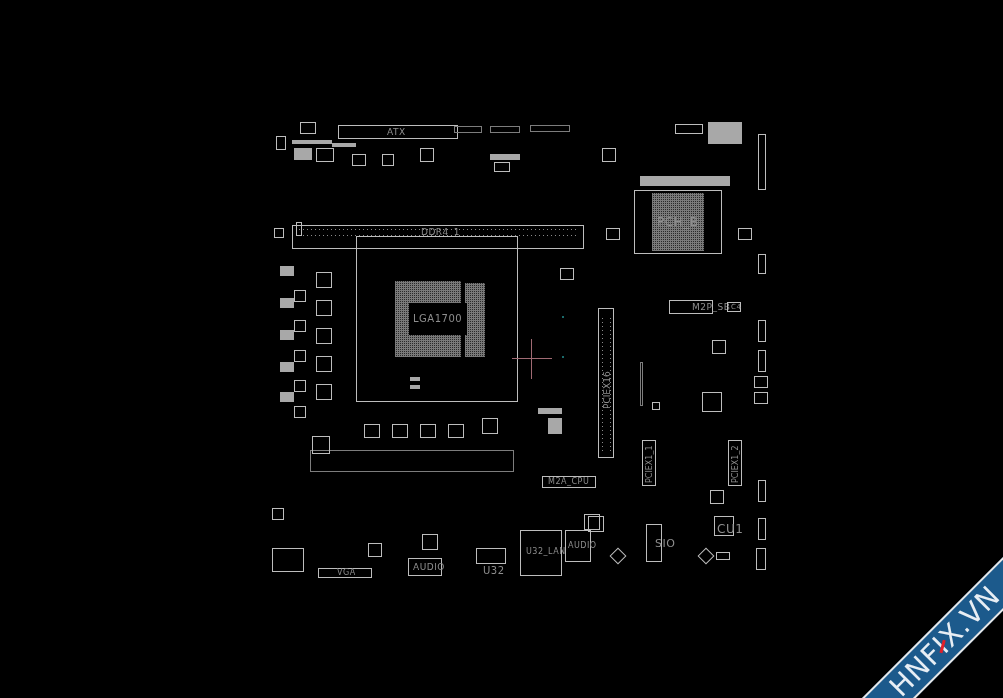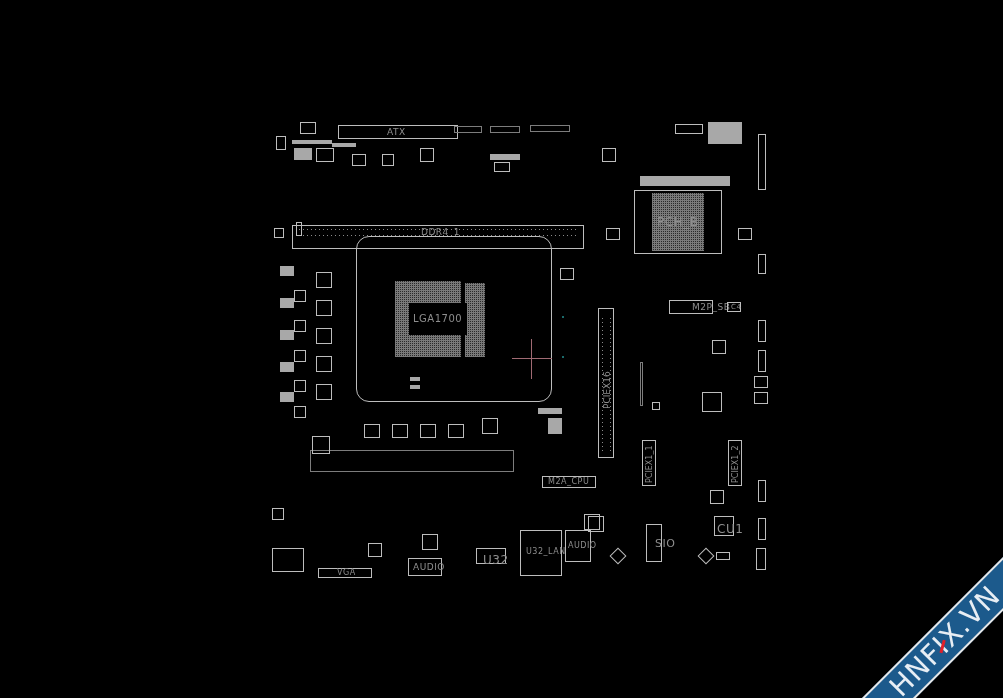--- a/index.html
+++ b/index.html
@@ -74,21 +74,21 @@
     <div class="c" style="left:22px;top:202px;width:12px;height:12px"></div>
     <div class="c" style="left:22px;top:232px;width:12px;height:12px"></div>
     <div class="c" style="left:22px;top:262px;width:12px;height:12px"></div>
     <div class="c" style="left:22px;top:288px;width:12px;height:12px"></div>
     <div class="f" style="left:8px;top:148px;width:14px;height:10px"></div>
     <div class="f" style="left:8px;top:180px;width:14px;height:10px"></div>
     <div class="f" style="left:8px;top:212px;width:14px;height:10px"></div>
     <div class="f" style="left:8px;top:244px;width:14px;height:10px"></div>
     <div class="f" style="left:8px;top:274px;width:14px;height:10px"></div>
 
-    <div class="c" style="left:84px;top:118px;width:196px;height:166px;border-radius:13px;">
+    <div class="c" style="left:84px;top:118px;width:162px;height:166px;">
       <div class="bga" style="left:38px;top:44px;width:66px;height:76px"></div>
       <div class="bga" style="left:108px;top:46px;width:20px;height:74px"></div>
       <div style="position:absolute;left:52px;top:66px;width:58px;height:32px;background:#000;">
         <span class="lbl" style="left:4px;top:10px;font-size:10px">LGA1700</span>
       </div>
       <div class="f" style="left:53px;top:140px;width:10px;height:4px"></div>
       <div class="f" style="left:53px;top:148px;width:10px;height:4px"></div>
     </div>
 
     <div class="c" style="left:92px;top:306px;width:16px;height:14px"></div>
@@ -173,21 +173,21 @@
     <div class="c" style="left:0px;top:430px;width:32px;height:24px;"></div>
     <div class="c" style="left:46px;top:450px;width:54px;height:10px;">
       <span class="lbl" style="left:18px;top:-1px;font-size:8px">VGA</span>
     </div>
     <div class="c" style="left:96px;top:425px;width:14px;height:14px"></div>
     <div class="c" style="left:136px;top:440px;width:34px;height:18px;">
       <span class="lbl" style="left:4px;top:3px;font-size:9px">AUDIO</span>
     </div>
     <div class="c" style="left:150px;top:416px;width:16px;height:16px"></div>
     <div class="c" style="left:204px;top:430px;width:30px;height:16px;">
-      <span class="lbl" style="left:6px;top:4px;font-size:12px">U32</span>
+      <span class="lbl" style="left:6px;top:16px;font-size:10px">U32</span>
     </div>
     <div class="c" style="left:248px;top:412px;width:42px;height:46px;">
       <span class="lbl" style="left:5px;top:16px;font-size:8px">U32_LAN</span>
     </div>
     <div class="c" style="left:293px;top:412px;width:26px;height:32px;">
       <span class="lbl" style="left:2px;top:10px;font-size:8px">AUDIO</span>
     </div>
     <div class="c" style="left:312px;top:396px;width:16px;height:16px"></div>
     <div class="c" style="left:484px;top:430px;width:10px;height:22px"></div>
     <div class="c" style="left:444px;top:434px;width:14px;height:8px"></div>

